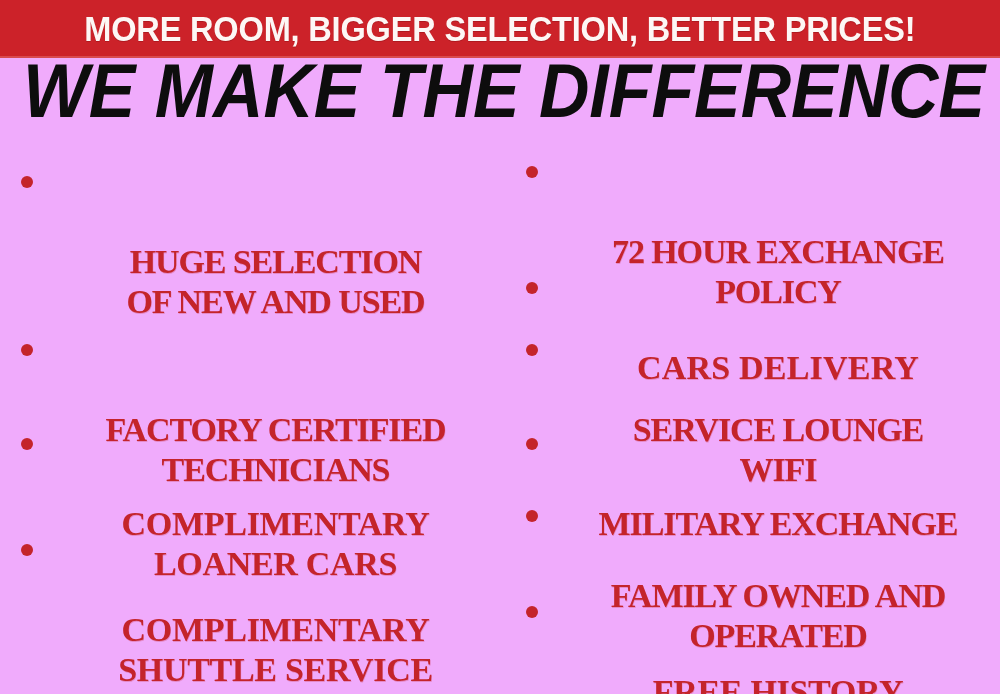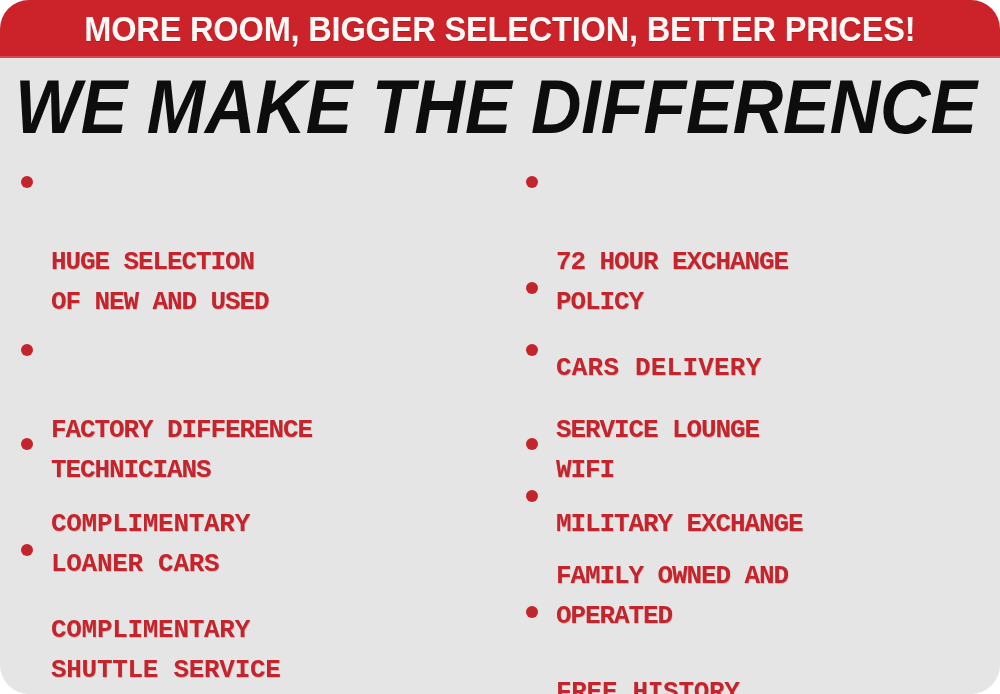--- a/index.html
+++ b/index.html
@@ -5,24 +5,23 @@
 <style>
   html, body {
     margin: 0;
     padding: 0;
     background: #ffffff;
   }
   #poster {
     position: relative;
     width: 1000px;
     height: 694px;
-    background: #e5e5e5;
+    background: #f0abfc;
     overflow: hidden;
     font-family: "Liberation Sans", "DejaVu Sans", sans-serif;
-    border-radius: 29px;
     -webkit-font-smoothing: antialiased;
   }
 
   
   .banner {
     position: absolute;
     left: 0;
     top: 0;
     width: 1000px;
     height: 58px;
@@ -43,26 +42,26 @@
     transform: scaleX(0.93);
     transform-origin: center center;
     white-space: nowrap;
     text-shadow: 0 1px 0 rgba(120,10,14,0.35);
   }
 
   
   .headline-wrap {
     position: absolute;
     left: 0;
-    top: 62px;
+    top: 46px;
     width: 1000px;
     height: 88px;
     display: flex;
     align-items: center;
-    justify-content: flex-start;
+    justify-content: flex-end;
   }
   .headline {
     color: #0d0d0d;
     font-family: "Liberation Sans Narrow", "Liberation Sans", "DejaVu Sans", sans-serif;
     font-weight: bold;
     font-style: italic;
     font-size: 72px;
     line-height: 1;
     letter-spacing: 0px;
     white-space: nowrap;
@@ -84,27 +83,28 @@
     height: 542px;
   }
   .col-left  { left: 0px;   width: 500px; }
   .col-right { left: 500px; width: 500px; }
 
   .bullet-item {
     position: relative;
     display: block;
     padding-left: 51px;
     color: #c4242b;
-    font-family: Liberation Mono, monospace;
+    font-family: Liberation Serif, serif;
     font-weight: bold;
-    font-size: 26px;
+    font-size: 34px;
     line-height: 40px;
     letter-spacing: -0.3px;
     white-space: pre-line;
     text-shadow: 0.5px 0.5px 0 rgba(196,36,43,0.25);
+    text-align: center;
   }
   .col-left .bullet-item  { padding-left: 51px; }
   .col-right .bullet-item { padding-left: 56px; }
 
   .bullet-dot {
     position: absolute;
     width: 12px;
     height: 12px;
     border-radius: 50%;
     background: #c4242b;
@@ -113,25 +113,25 @@
   }
   .col-right .bullet-dot { left: 26px; }
 
   
   .li-l1 { position:absolute; top: 10px;  left:0; width:500px; }
   .li-l2 { position:absolute; top: 116px; left:0; width:500px; }
   .li-l3 { position:absolute; top: 178px; left:0; width:500px; }
   .li-l4 { position:absolute; top: 272px; left:0; width:500px; }
   .li-l5 { position:absolute; top: 378px; left:0; width:500px; }
 
-  .li-r1 { position:absolute; top: 10px;  left:0; width:500px; }
+  .li-r1 { position:absolute; top: 0;  left:0; width:500px; }
   .li-r2 { position:absolute; top: 116px; left:0; width:500px; }
   .li-r3 { position:absolute; top: 178px; left:0; width:500px; }
   .li-r4 { position:absolute; top: 272px; left:0; width:500px; }
-  .li-r5 { position:absolute; top: 324px; left:0; width:500px; }
+  .li-r5 { position:absolute; top: 344px; left:0; width:500px; }
   .li-r6 { position:absolute; top: 440px; left:0; width:500px; }
 
   
   .tight { letter-spacing: -1.1px; }
   .wide  { letter-spacing: 0.2px; }
 </style>
 </head>
 <body>
 
 <div id="poster">
@@ -153,21 +153,21 @@
           <span class="bullet-dot"></span>
           <span>HUGE SELECTION
 OF NEW AND USED</span>
         </div>
       </div>
 
 
       <div class="li-l3">
         <div class="bullet-item tight">
           <span class="bullet-dot"></span>
-          <span>FACTORY DIFFERENCE
+          <span>FACTORY CERTIFIED
 TECHNICIANS</span>
         </div>
       </div>
 
       <div class="li-l4">
         <div class="bullet-item">
           <span class="bullet-dot"></span>
           <span>COMPLIMENTARY
 LOANER CARS</span>
         </div>

